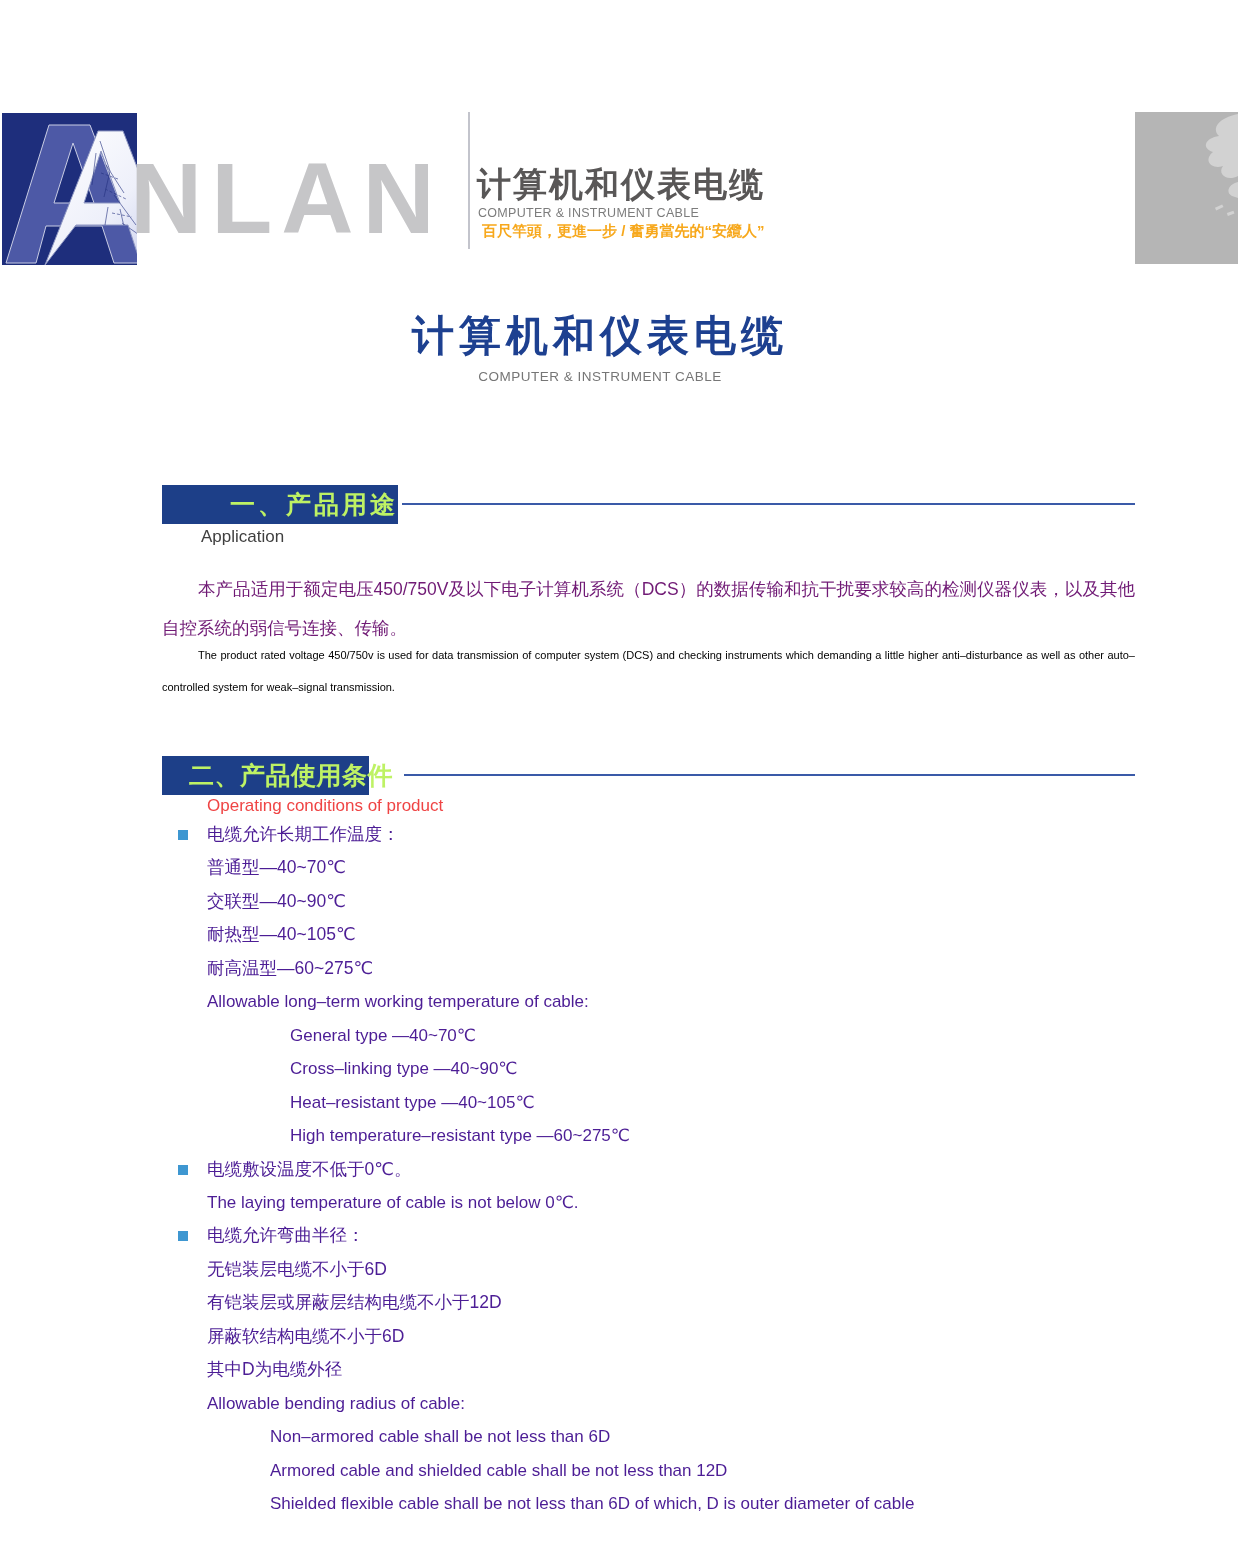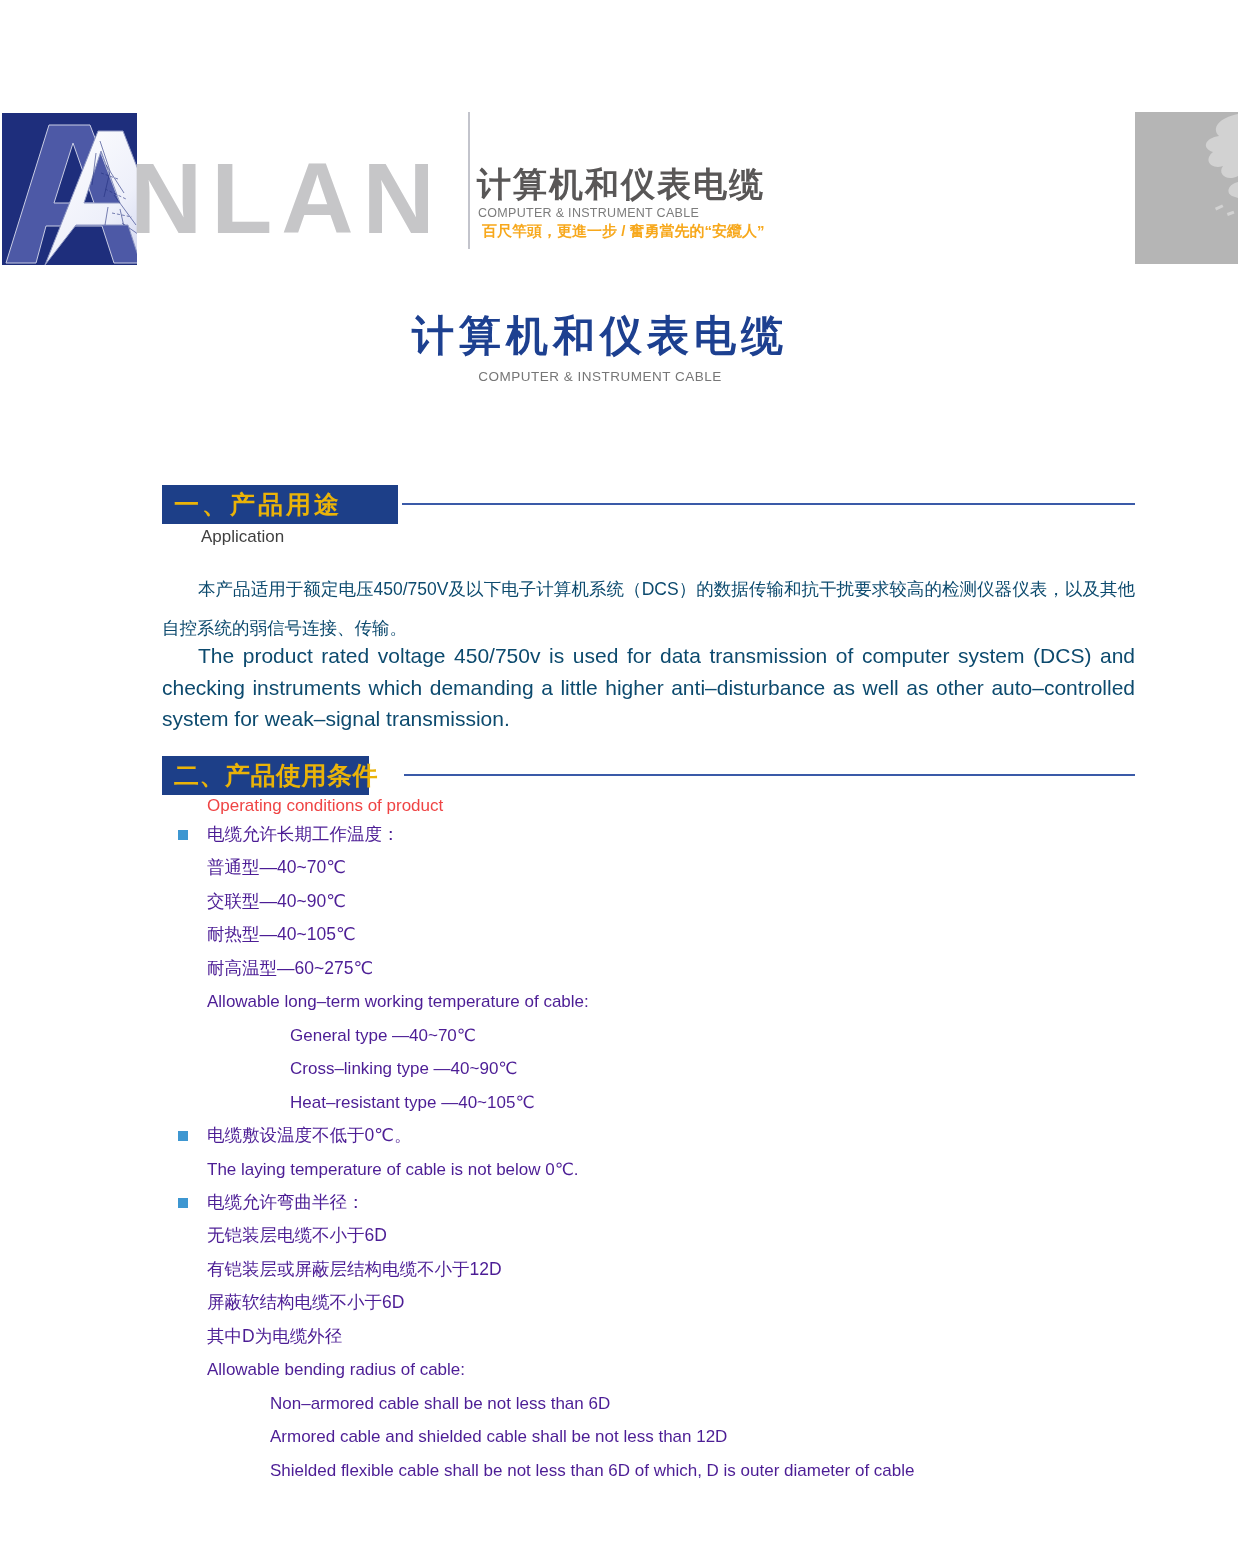--- a/index.html
+++ b/index.html
@@ -16,34 +16,34 @@
   .hdr-en{left:478px;top:194px;font-size:12.5px;color:#7c7c7c;letter-spacing:0.3px;white-space:nowrap;}
   .hdr-slogan{left:482px;top:210px;font-size:15px;font-weight:bold;color:#f7a81c;white-space:nowrap;}
   .corner-box{left:1135px;top:100px;width:103px;height:152px;}
 
   
   .main-title{left:0;width:1200px;top:296px;text-align:center;font-size:42px;font-weight:bold;
               color:#1d4090;letter-spacing:5px;}
   .main-sub{left:0;width:1200px;top:357px;text-align:center;font-size:13.5px;color:#767676;letter-spacing:0.5px;}
 
   
-  .sec-box{background:#1d3f88;color:#eab308;font-weight:bold;box-sizing:border-box;
-           padding-left:12px;white-space:nowrap;}
+  .sec-box{background:#1d3f88;color:#bef264;font-weight:bold;box-sizing:border-box;
+           padding-left:27px;white-space:nowrap;text-align:right;}
   .sec1-box{left:162px;top:473px;width:236px;height:39px;line-height:39px;font-size:25px;letter-spacing:3px;}
   .sec2-box{left:162px;top:744px;width:207px;height:39px;line-height:39px;font-size:25px;letter-spacing:0.5px;}
   .sec-line{height:2px;background:#3a5aa8;}
   .sec1-line{left:402px;top:491px;width:733px;}
   .sec2-line{left:404px;top:762px;width:731px;}
   .sec1-en{left:201px;top:515px;font-size:17px;color:#3f3f3f;}
   .sec2-en{left:207px;top:784px;font-size:17px;color:#ef4444;}
 
   
-  .para-cn{left:162px;top:558px;width:973px;font-size:17.5px;line-height:38.5px;color:#0c4a6e;
+  .para-cn{left:162px;top:558px;width:973px;font-size:17.5px;line-height:38.5px;color:#701a75;
            text-align:justify;text-indent:36px;}
-  .para-en{left:162px;top:628px;width:973px;font-size:21px;line-height:31.5px;color:#0c4a6e;
+  .para-en{left:162px;top:628px;width:973px;font-size:11px;line-height:31.5px;color:#000000;
            text-align:justify;text-indent:36px;}
 
   
   .cond-list{left:162px;top:806px;width:990px;}
   .row{position:relative;padding-left:45px;line-height:33.45px;font-size:17.5px;color:#4c1d95;}
   .row.en{font-size:17px;}
   .row.ind1{padding-left:128px;}
   .row.ind2{padding-left:108px;}
   .sq{position:absolute;left:16px;top:12px;width:10px;height:10px;background:#3e97d1;}
 </style>
@@ -126,20 +126,23 @@
     </div>
     <div class="row en ind1">
       <span>General type —40~70℃</span>
     </div>
     <div class="row en ind1">
       <span>Cross–linking type —40~90℃</span>
     </div>
     <div class="row en ind1">
       <span>Heat–resistant type —40~105℃</span>
     </div>
+    <div class="row en ind1">
+      <span>High temperature–resistant type —60~275℃</span>
+    </div>
     <div class="row">
       <span class="sq"></span>
       <span>电缆敷设温度不低于0℃。</span>
     </div>
     <div class="row en">
       <span>The laying temperature of cable is not below 0℃.</span>
     </div>
     <div class="row">
       <span class="sq"></span>
       <span>电缆允许弯曲半径：</span>

